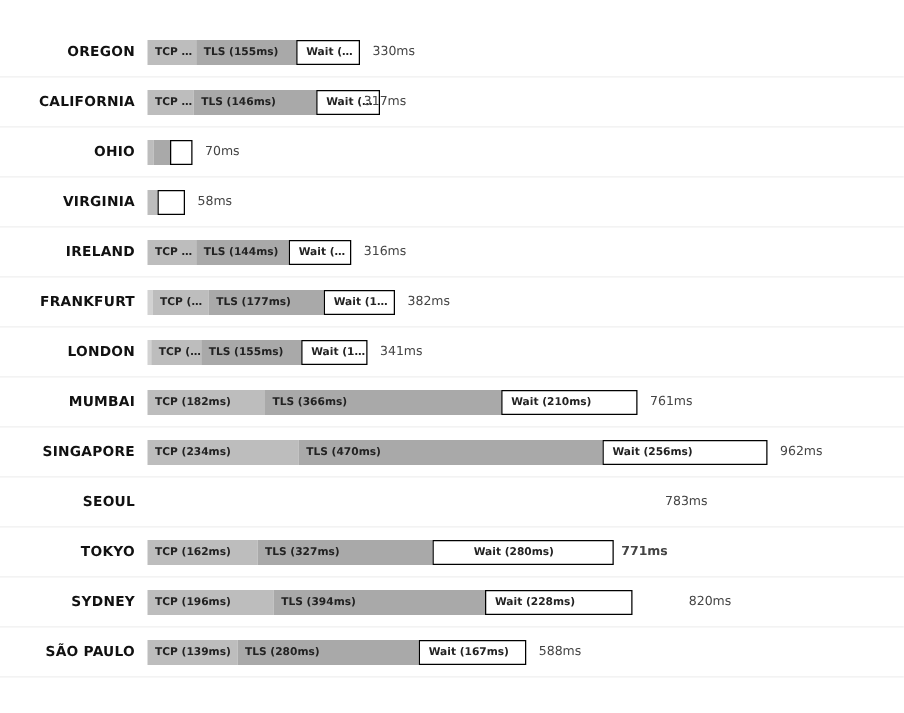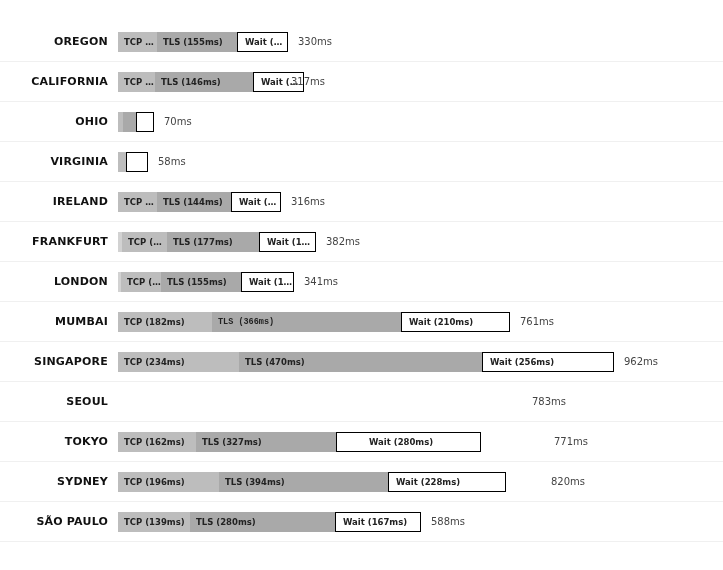--- a/index.html
+++ b/index.html
@@ -88,21 +88,21 @@
       <div class="seg tls" style="width: 80px;">TLS (155ms)</div>
       <div class="seg wait" style="width: 53px;">Wait (102ms)</div>
     </div>
     <div class="total" style="left: 304px;">341ms</div>
   </div>
     <div class="row">
     <div class="loc">MUMBAI</div>
     <div class="bar">
 
       <div class="seg tcp" style="width: 94px;">TCP (182ms)</div>
-      <div class="seg tls" style="width: 189px; font-family: Liberation Mono, monospace;">TLS (366ms)</div>
+      <div class="seg tls" style="width: 189px;">TLS (366ms)</div>
       <div class="seg wait" style="width: 109px;">Wait (210ms)</div>
     </div>
     <div class="total" style="left: 520px;">761ms</div>
   </div>
     <div class="row">
     <div class="loc">SINGAPORE</div>
     <div class="bar">
 
       <div class="seg tcp" style="width: 121px;">TCP (234ms)</div>
       <div class="seg tls" style="width: 243px;">TLS (470ms)</div>
@@ -111,25 +111,25 @@
     <div class="total" style="left: 624px;">962ms</div>
   </div>
     <div class="row">
     <div class="loc">SEOUL</div>
     <div class="total" style="left: 532px;">783ms</div>
   </div>
     <div class="row">
     <div class="loc">TOKYO</div>
     <div class="bar">
 
-      <div class="seg tcp" style="width: 78px;">TCP (162ms)</div>
+      <div class="seg tcp" style="width: 88px;">TCP (162ms)</div>
       <div class="seg tls" style="width: 140px;">TLS (327ms)</div>
       <div class="seg wait" style="width: 145px; padding-left: 32px;">Wait (280ms)</div>
     </div>
-    <div class="total" style="left: 554px;">771ms</div>
+    <div class="total" style="left: 497px; font-weight: bold;">771ms</div>
   </div>
     <div class="row">
     <div class="loc">SYDNEY</div>
     <div class="bar">
 
       <div class="seg tcp" style="width: 101px;">TCP (196ms)</div>
       <div class="seg tls" style="width: 169px;">TLS (394ms)</div>
       <div class="seg wait" style="width: 118px;">Wait (228ms)</div>
     </div>
     <div class="total" style="left: 551px;">820ms</div>

